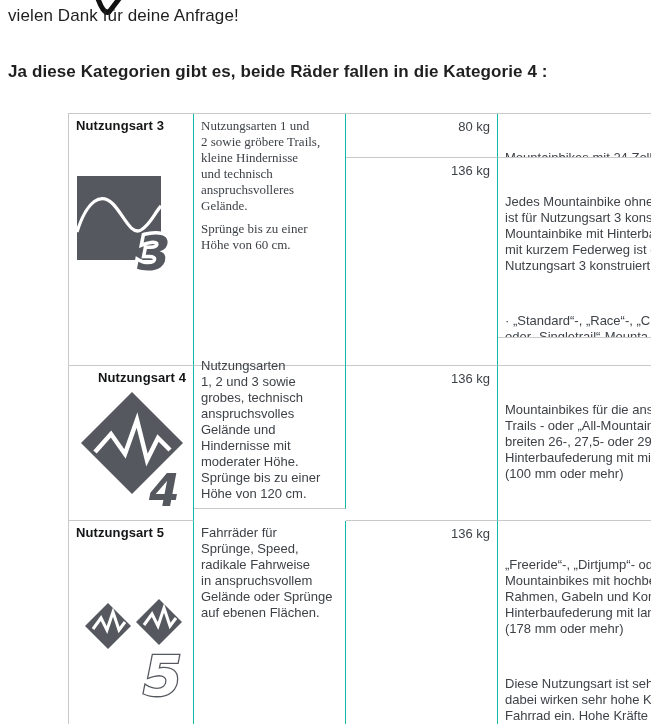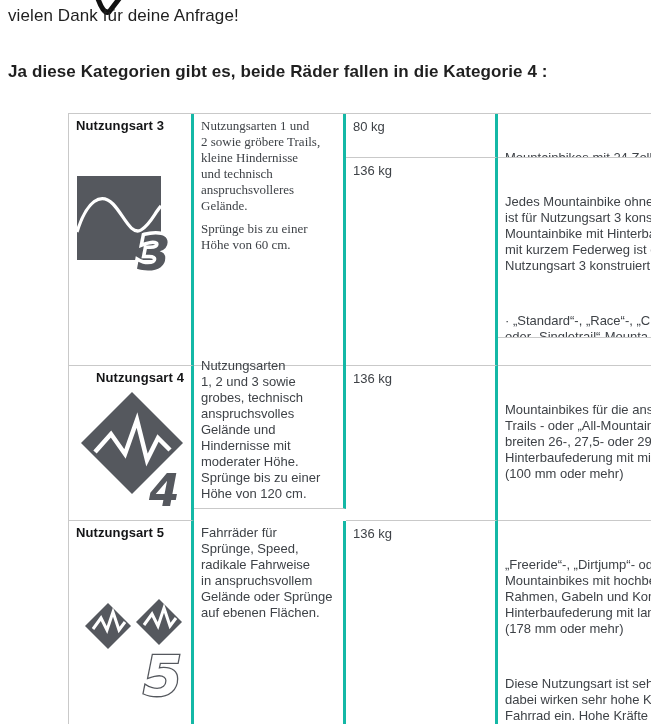--- a/index.html
+++ b/index.html
@@ -19,27 +19,27 @@
   .scribble{position:absolute;left:95px;top:0;}
 
   
   .tbl{
     position:absolute;left:68px;top:113px;width:669px;height:724px;
     border-top:1px solid #c9c9c9;border-left:1px solid #c9c9c9;
     font-size:13px;color:#3e4247;
   }
   .cell{
     position:absolute;box-sizing:border-box;
-    border-right:3px solid #14b8a6;border-bottom:1px solid #c9c9c9;
+    border-right:1px solid #14b8a6;border-bottom:1px solid #c9c9c9;
     padding:4px 7px;line-height:16px;overflow:hidden;
   }
   .para{white-space:pre-line;}
   .para + .para{margin-top:7px;}
   .title{font-weight:bold;color:#141517;font-size:13px;letter-spacing:0.1px;}
-  .wcell{text-align:left;padding-top:5px;}
+  .wcell{text-align:right;padding-top:5px;}
   .icon-wrap{position:absolute;}
   svg text{font-family:"DejaVu Sans","Liberation Sans",sans-serif;font-weight:bold;font-style:italic;}
 </style>
 </head>
 <body>
 
 <svg class="scribble" width="30" height="15" viewBox="0 0 30 15">
   <path d="M2,-4 C6,8 10,14 14,12 L27,-5" fill="none" stroke="#111111" stroke-width="5" stroke-linecap="round" stroke-linejoin="round"></path>
 </svg>
 

